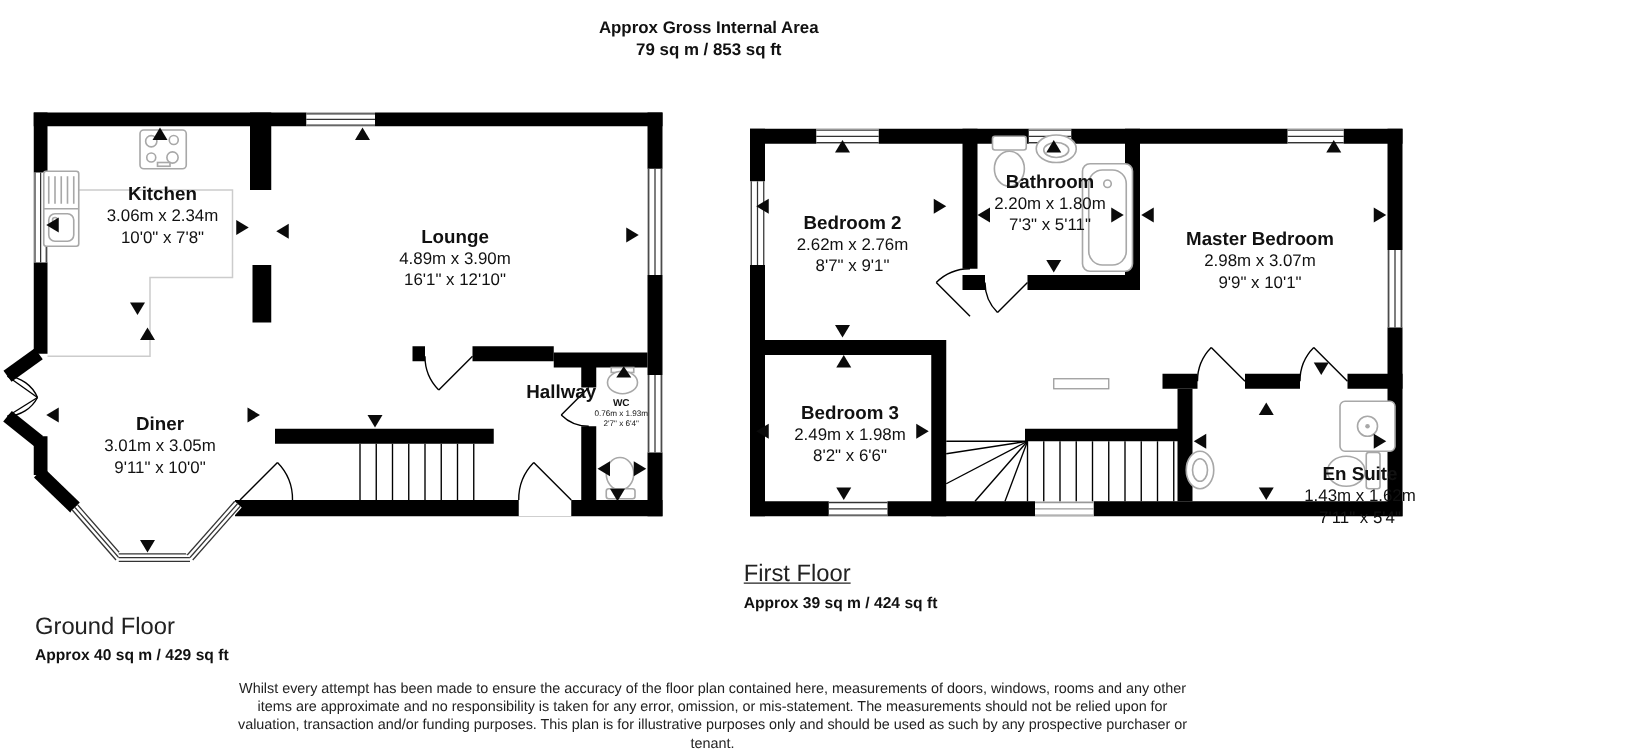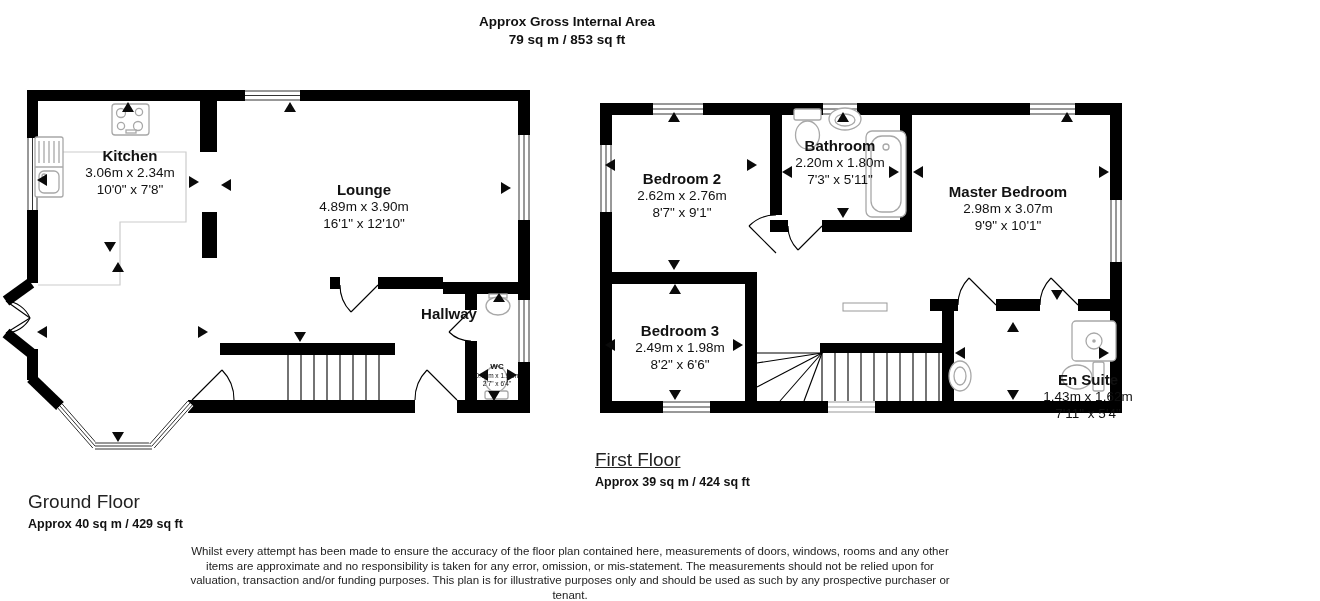--- a/index.html
+++ b/index.html
@@ -3,21 +3,21 @@
 <meta charset="utf-8">
 <style>
   html,body{margin:0;padding:0;background:#fff;}
   #page{position:relative;width:1156px;height:601px;background:#fff;overflow:hidden;
         font-family:"Liberation Sans",sans-serif;color:#111;border-radius:24px;}
   .gia{position:absolute;left:567px;top:13px;transform:translateX(-50%);
        text-align:center;font-weight:bold;font-size:13.5px;line-height:1.32;white-space:nowrap;}
   .room-label{position:absolute;transform:translateX(-50%);text-align:center;line-height:1.22;white-space:nowrap;}
   .room-name{display:block;font-weight:bold;font-size:15px;}
   .room-dim{display:block;font-size:13.5px;}
-  .room-label.tiny .room-name{font-size:8px;margin-top:44px;}
+  .room-label.tiny .room-name{font-size:8px;}
   .room-label.tiny .room-dim{font-size:6.5px;}
   .floor-label{position:absolute;font-size:19px;color:#222;}
   .floor-area{position:absolute;font-weight:bold;font-size:12.5px;}
   .disclaimer{position:absolute;left:570px;top:544px;transform:translateX(-50%);
               width:762px;text-align:center;font-size:11.5px;line-height:1.27;color:#222;}
   svg{position:absolute;}
   .wall{fill:#000;stroke:none;}
   .wline{stroke:#000;stroke-width:11;}
   .thin{stroke:#000;stroke-width:1.1;fill:none;}
   .winline{stroke:#333;stroke-width:1;}
@@ -331,20 +331,25 @@
   <div class="room-label" style="left:130px;top:147px;">
     <span class="room-name">Kitchen</span>
     <span class="room-dim">3.06m x 2.34m</span>
     <span class="room-dim">10'0" x 7'8"</span>
   </div>
   <div class="room-label" style="left:364px;top:181px;">
     <span class="room-name">Lounge</span>
     <span class="room-dim">4.89m x 3.90m</span>
     <span class="room-dim">16'1" x 12'10"</span>
   </div>
+  <div class="room-label" style="left:128px;top:331px;">
+    <span class="room-name">Diner</span>
+    <span class="room-dim">3.01m x 3.05m</span>
+    <span class="room-dim">9'11" x 10'0"</span>
+  </div>
   <div class="room-label" style="left:429px;top:305px;margin-left:20px;">
     <span class="room-name">Hallway</span>
   </div>
   <div class="room-label tiny" style="left:497px;top:318px;">
     <span class="room-name">WC</span>
     <span class="room-dim">0.76m x 1.93m</span>
     <span class="room-dim">2'7" x 6'4"</span>
   </div>
 
   <div class="room-label" style="left:682px;top:170px;">

